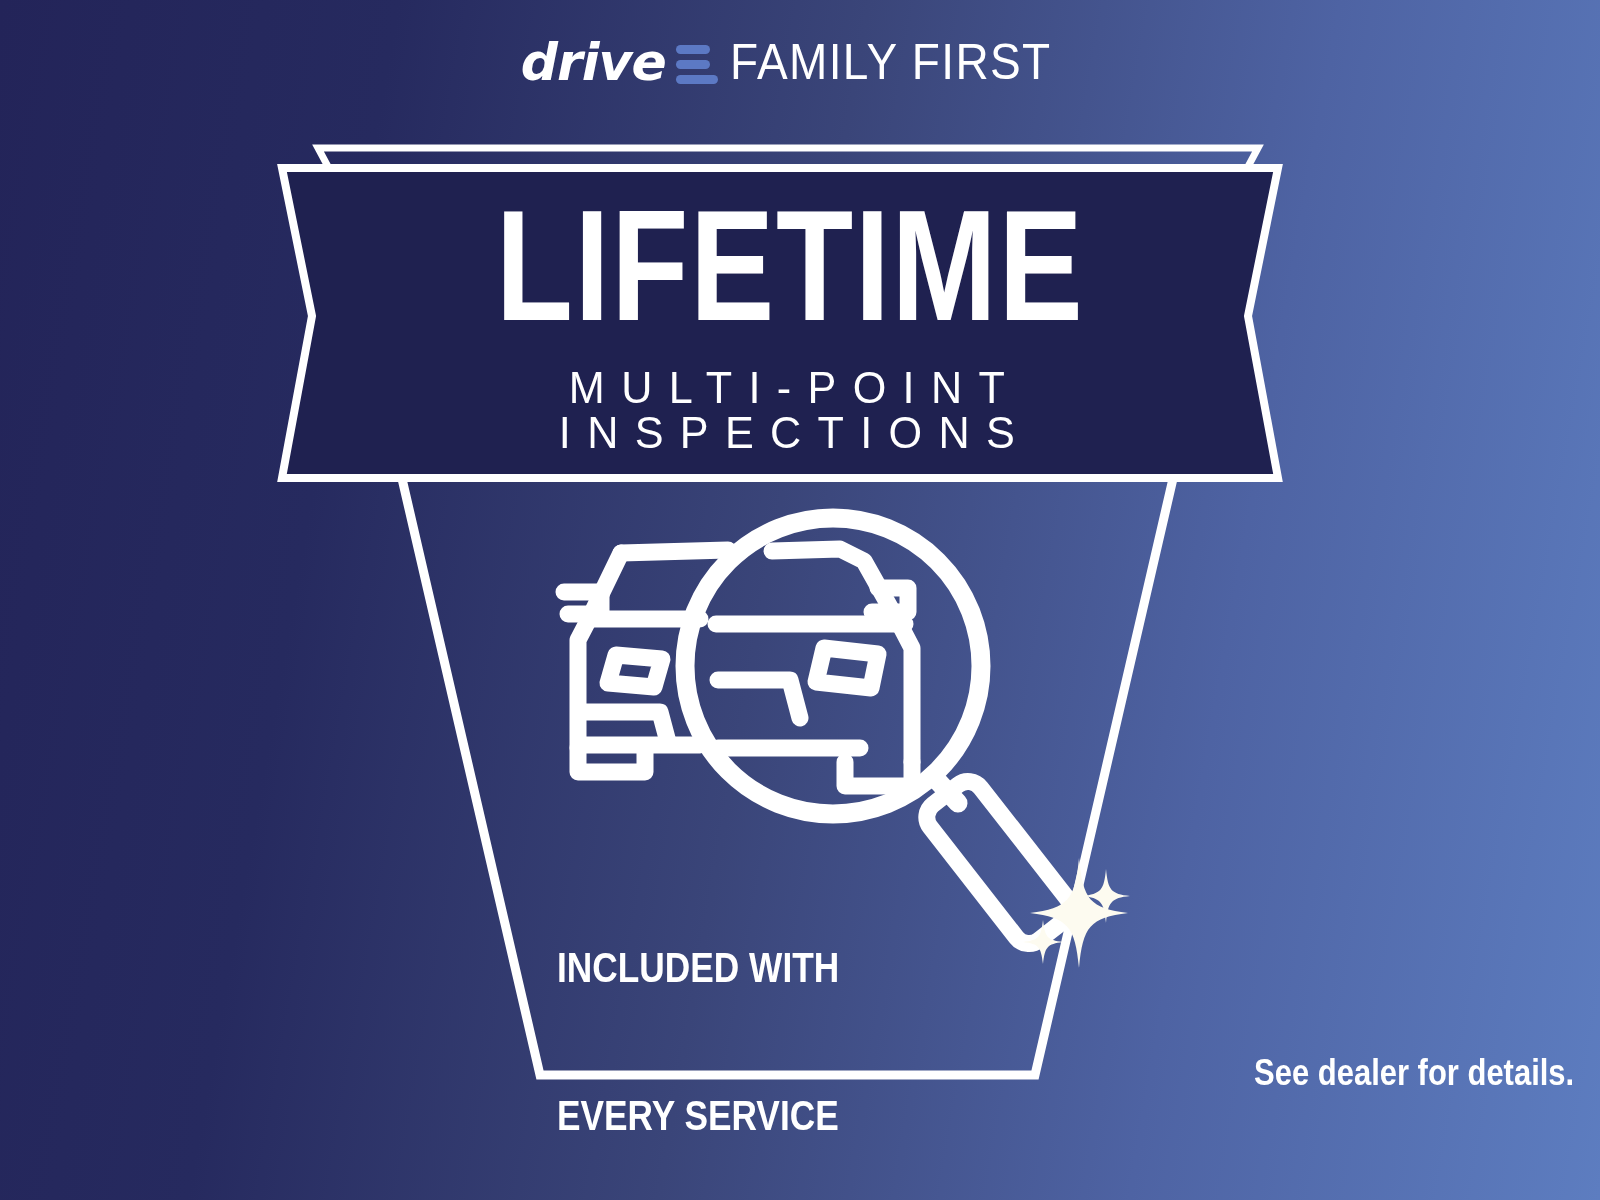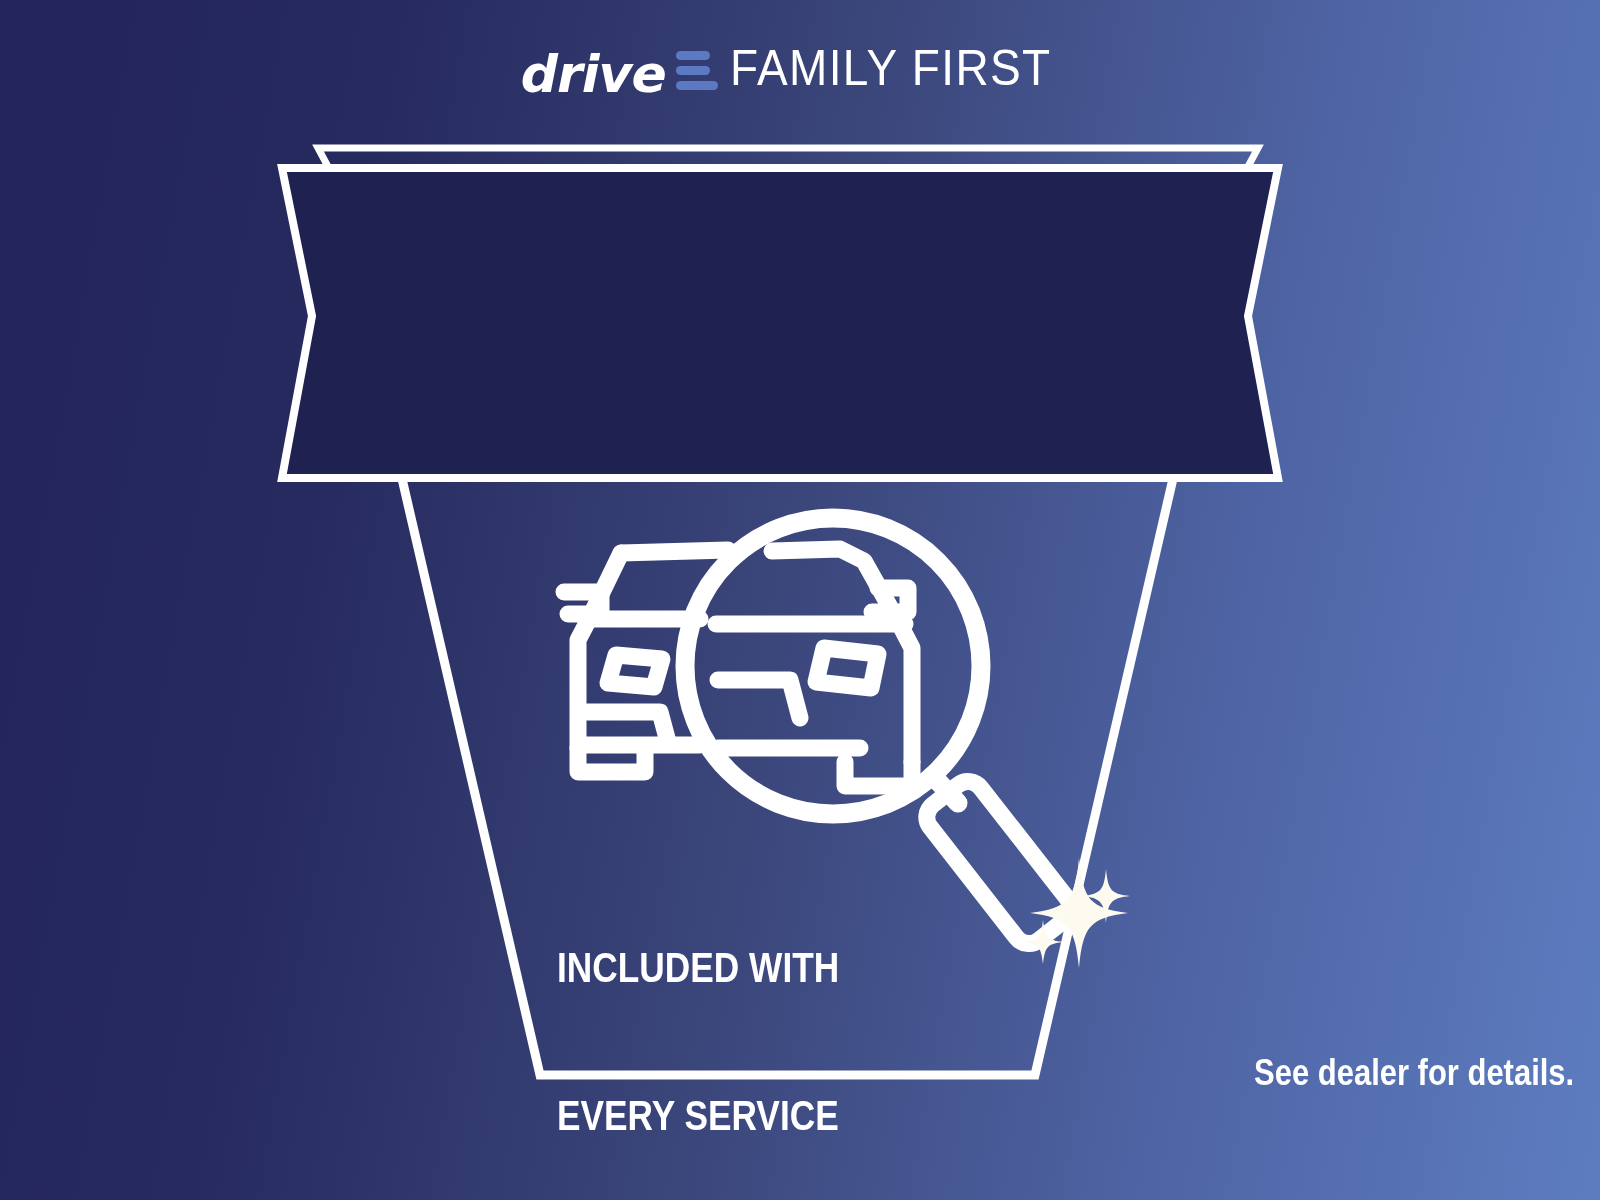--- a/index.html
+++ b/index.html
@@ -28,21 +28,20 @@
     gap: 0px;
   }
   #logo-drive {
     color: #ffffff;
     font-size: 52px;
     font-weight: bold;
     font-style: italic;
     letter-spacing: -1px;
     line-height: 1;
     font-family: "DejaVu Sans", sans-serif;
-    margin-top: 12px;
   }
   #logo-mark {
     display: inline-flex;
     flex-direction: column;
     align-items: flex-start;
     justify-content: center;
     gap: 6px;
     margin: 4px 12px 0 10px;
   }
   #logo-mark i {
@@ -210,20 +209,24 @@
                C 1104 902 1101 898 1082 896
                C 1101 894 1104 890 1106 869 Z"></path>
       <path d="M 1043 920
                C 1045 937 1047 940 1063 942
                C 1047 944 1045 947 1043 964
                C 1041 947 1039 944 1023 942
                C 1039 940 1041 937 1043 920 Z"></path>
     </g>
   </svg>
 
+  <div id="banner-text">
+    <div id="title-main">LIFETIME</div>
+    <div id="title-sub">MULTI-POINT INSPECTIONS</div>
+  </div>
 
   <div id="included">
     <div>INCLUDED WITH</div>
     <div>EVERY SERVICE</div>
   </div>
 
   <div id="disclaimer">See dealer for details.</div>
 
 </div>
 

